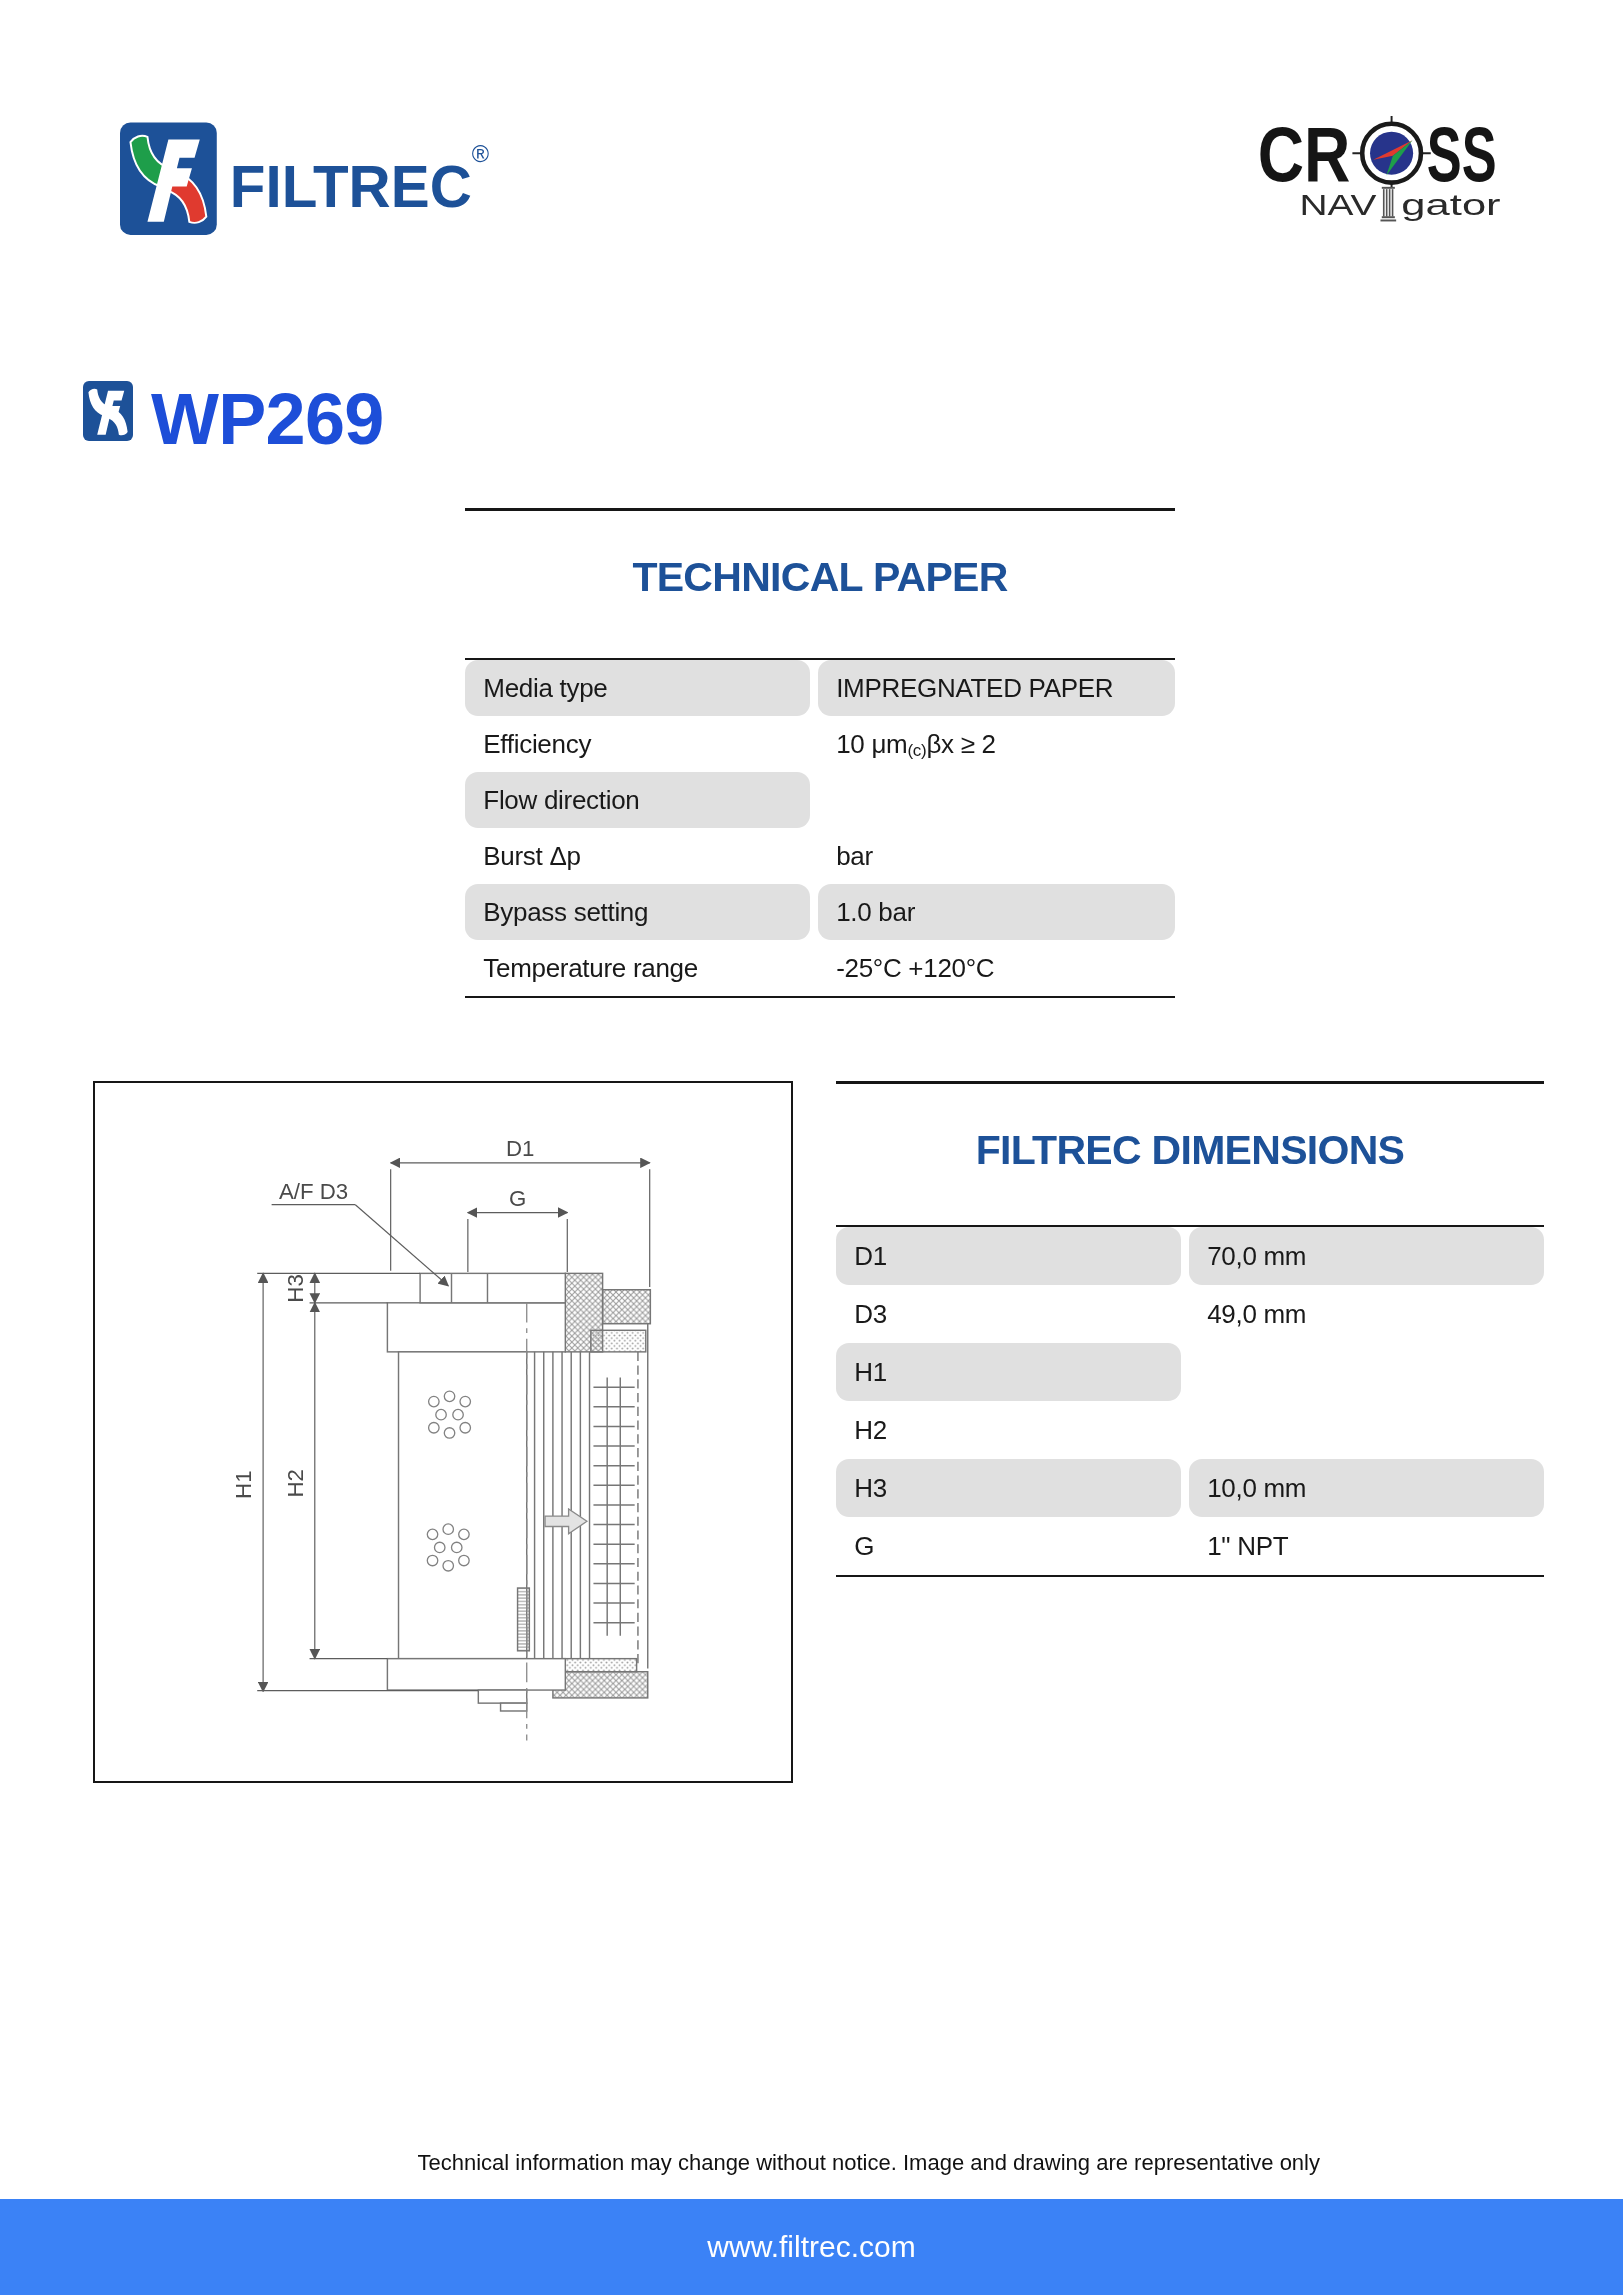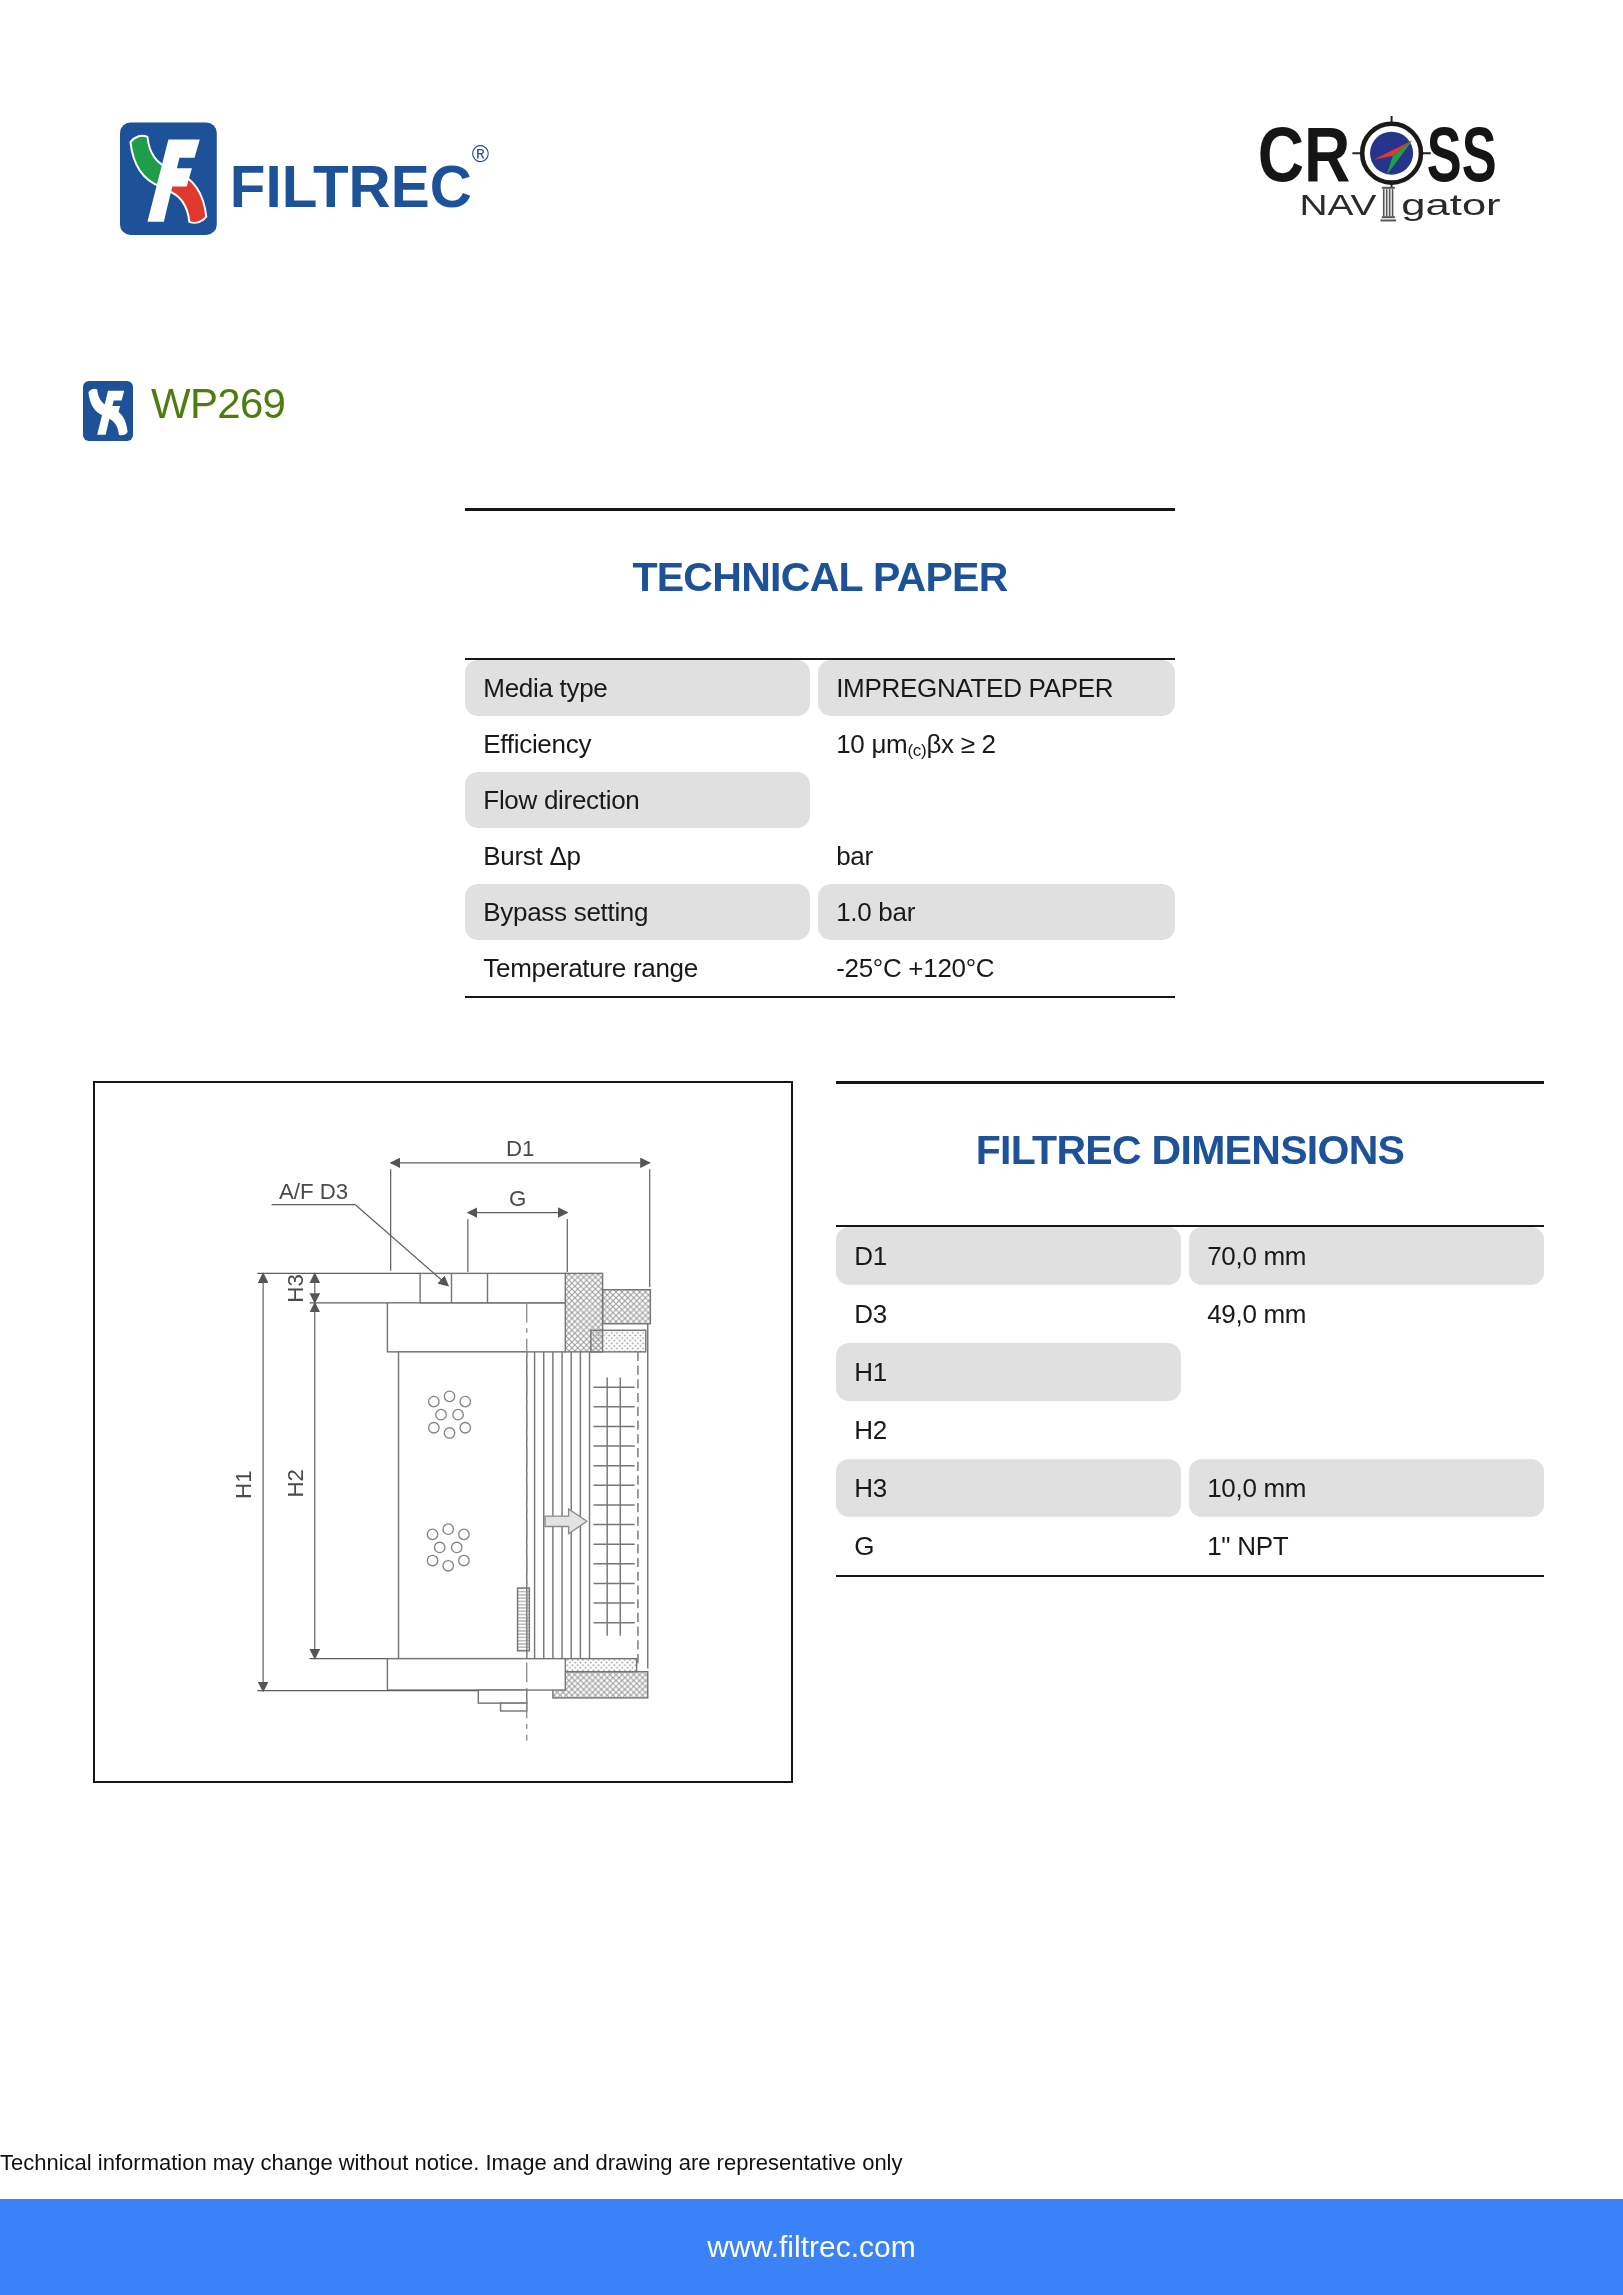--- a/index.html
+++ b/index.html
@@ -12,21 +12,21 @@
 
   
   .section-title {
     text-align:center; font-weight:bold; font-size:41px; letter-spacing:-0.7px;
     color:#1d5198;
   }
   .divider { background:#161616; height:2.6px; }
 
   
   .product-title {
-    font-size:42px; font-weight:normal; color:#4d7c0f; letter-spacing:-0.7px;
+    font-size:72px; font-weight:bold; color:#1d4ed8; letter-spacing:-0.7px;
     line-height:1;
   }
 
   
   .spec-table { border-top:2.6px solid #161616; border-bottom:2.6px solid #161616; }
   .spec-row { display:flex; }
   .spec-row .cell {
     display:flex; align-items:center; padding-left:18.3px;
     font-size:26px; color:#191919; letter-spacing:-0.3px; background:#ffffff;border-radius:13px;
   }
@@ -34,21 +34,21 @@
   .spec-row .value { flex:1; }
   .spec-row.gray .cell { background:#e0e0e0; }
   .ti-table .spec-row { height:56px; }
   .od-table .spec-row { height:58px; }
   sub.eff-sub { font-size:17px; position:relative; top:6.5px; }
 
   
   .figure-box { border:2px solid #161616; background:#ffffff; }
 
   
-  .disclaimer { width:1320px; text-align:left; font-size:22px; color:#111111; }
+  .disclaimer { width:1320px; text-align:right; font-size:22px; color:#111111; }
   .footer-bar {
     display:flex; align-items:center; justify-content:center;
     background:#3b82f6; color:#ffffff; font-size:30px;
   }
   svg text { font-family:"Liberation Sans", sans-serif; }
 </style>
 </head>
 <body>
 
 <div class="page">

